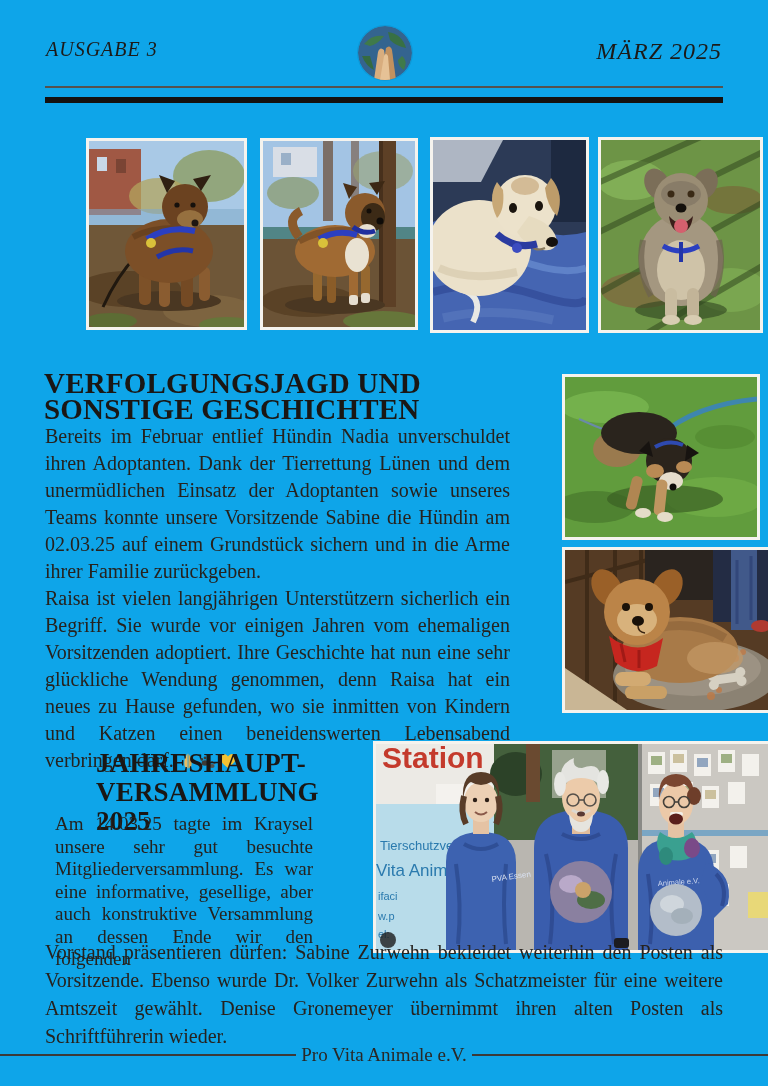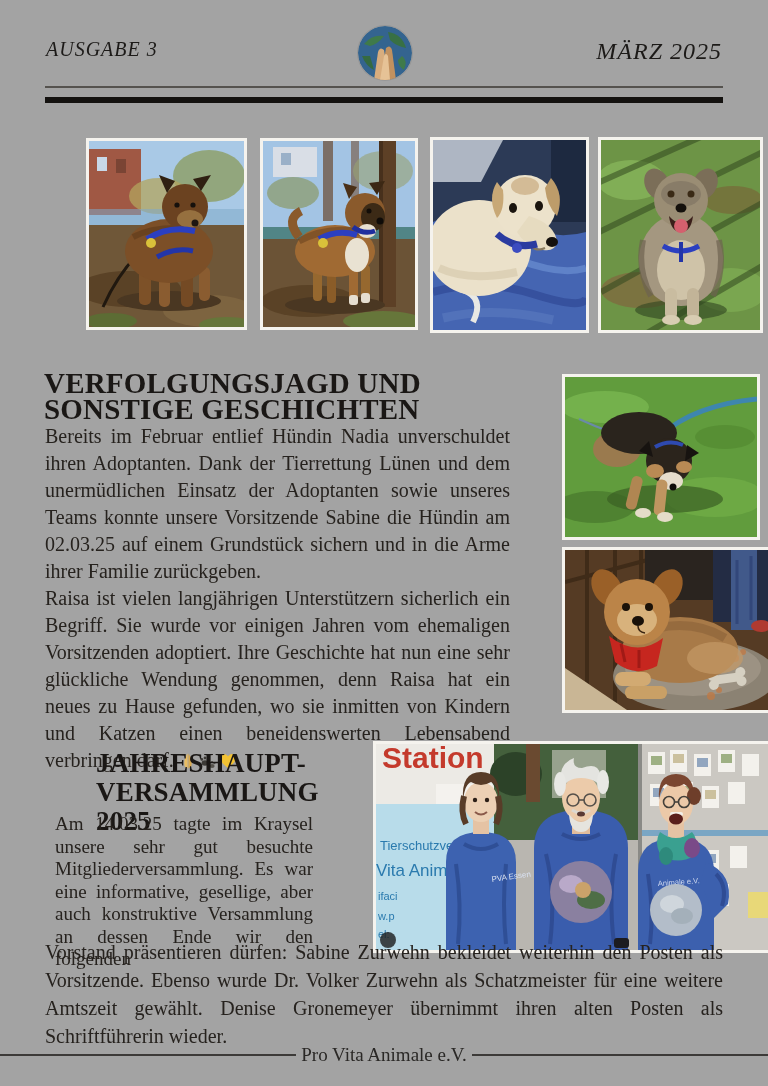--- a/index.html
+++ b/index.html
@@ -1,18 +1,18 @@
 <!DOCTYPE html>
 <html><head>
 <meta charset="utf-8">
 <style>
   html,body{margin:0;padding:0;background:#d4d2cf;}
   .page{
     position:relative;width:768px;height:1086px;margin:0 auto;
-    background:#a3a3a3;overflow:hidden;
+    background:#0ea5e9;overflow:hidden;
     font-family:"Liberation Serif","DejaVu Serif",serif;color:#26221e;
   }
   
   .issue{position:absolute;left:46px;top:38px;font-style:italic;font-size:20px;letter-spacing:1px;color:#1c1a18;}
   .mdate{position:absolute;right:46px;top:38px;font-style:italic;font-size:24px;letter-spacing:1px;color:#1c1a18;}
   .logo{position:absolute;left:358px;top:26px;width:54px;height:54px;border-radius:50%;overflow:hidden;box-shadow:0 0 0 1px rgba(0,0,0,.08);}
   .rule-thin{position:absolute;left:45px;top:86px;width:678px;height:2px;background:#55524e;}
   .rule-thick{position:absolute;left:45px;top:97px;width:678px;height:6px;background:#141210;}
   
   .photo{position:absolute;border:3px solid #f5f3ee;box-sizing:border-box;background:#9a9a94;}

